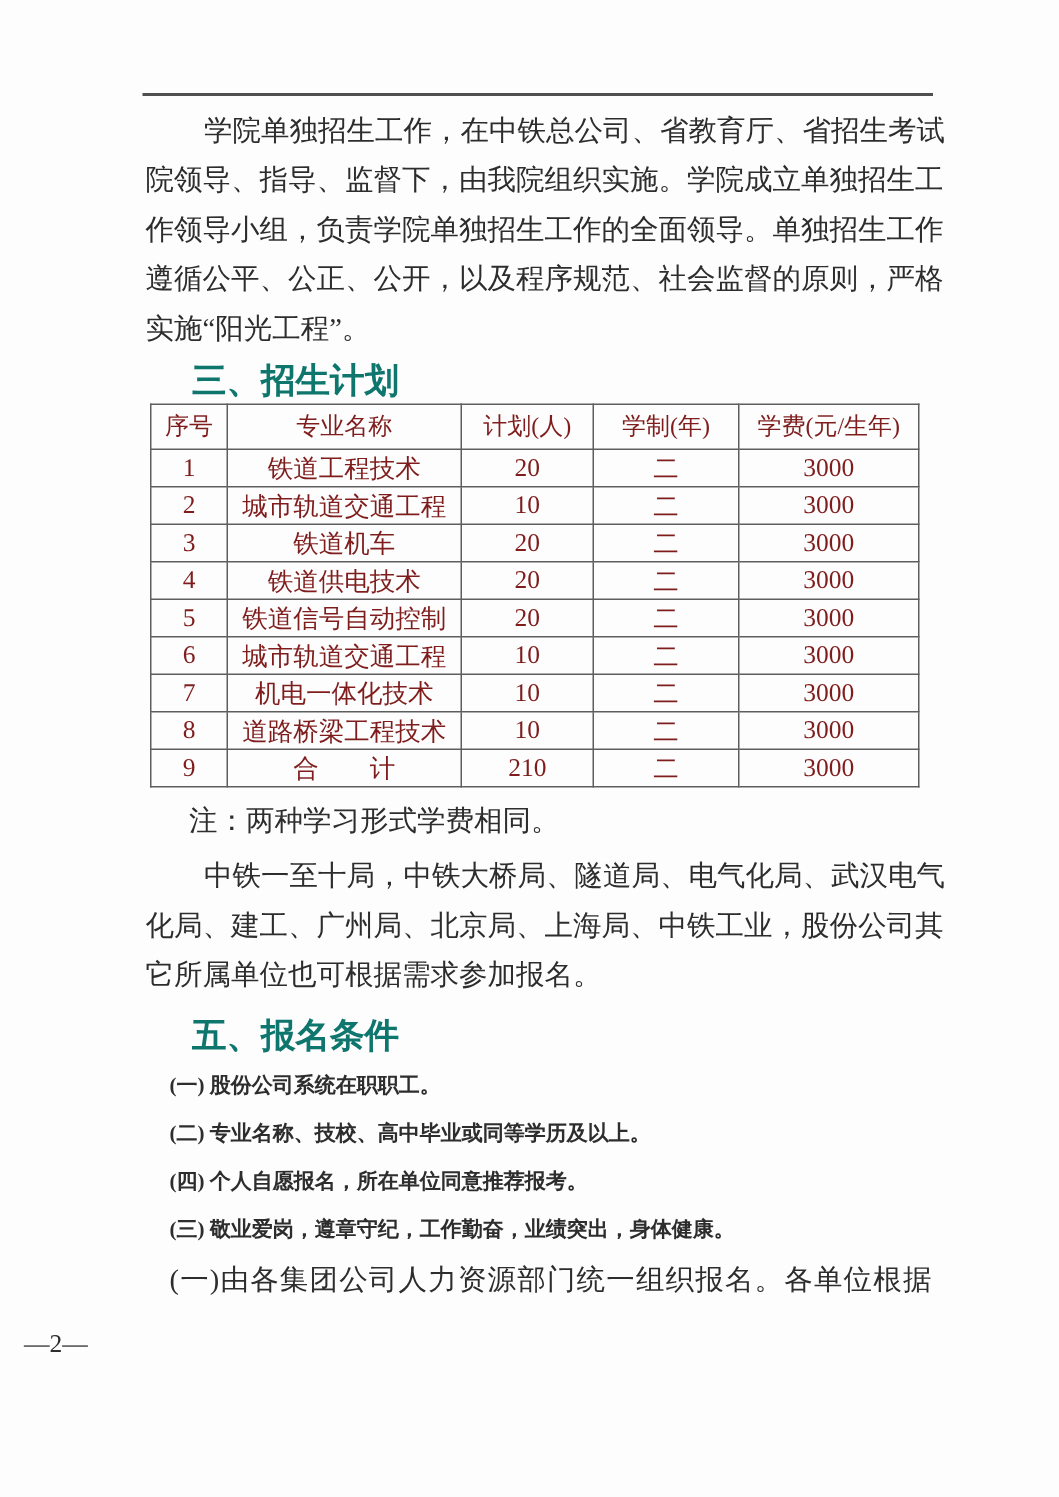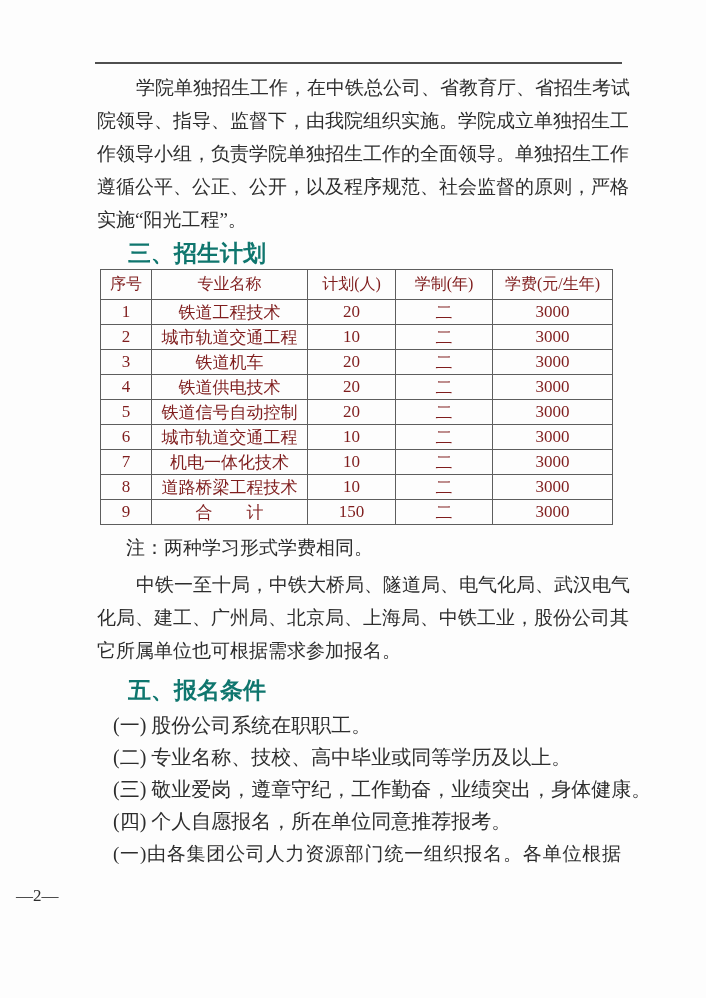--- a/index.html
+++ b/index.html
@@ -56,21 +56,21 @@
     overflow: hidden;
   }
   table.plan th { height: 29px; font-weight: normal; font-size: 16px; }
   table.plan td { height: 24px; font-size: 17px; }
 
   .note { margin-top: 6px; margin-left: 29px; }
   .h-sec4 { margin-top: 2px; }
   .para4 { margin-top: 4px; }
   .h-sec5 { margin-top: 11px; font-family: Liberation Mono, monospace; }
   .items { margin-top: 3px; }
-  .item { line-height: 32px; height: 32px; font-size: 20px; margin-left: 16px; white-space: nowrap; }
+  .item { line-height: 32px; height: 32px; font-size: 14px; margin-left: 16px; white-space: nowrap; font-weight: bold; }
   .h-sec6 { margin-top: 4px; }
   .sec6line { margin-left: 16px; }
 
   .footer {
     margin-top: 14px; margin-left: 16px;
     font-size: 17px; line-height: 24px;
     white-space: nowrap;
   }
 </style>
 </head>
@@ -274,21 +274,21 @@
       <tr>
         <td>8</td>
         <td>道路桥梁工程技术</td>
         <td>10</td>
         <td>二</td>
         <td>3000</td>
       </tr>
       <tr>
         <td>9</td>
         <td>合　　计</td>
-        <td>150</td>
+        <td>210</td>
         <td>二</td>
         <td>3000</td>
       </tr>
     </tbody>
       </table>
 
     <div class="line note">注：两种学习形式学费相同。</div>
 
 
     <div class="para4">
@@ -351,22 +351,22 @@
           <span>其</span>
         </div>
       <div class="line">它所属单位也可根据需求参加报名。</div>
     </div>
 
     <div class="heading h-sec5">五、报名条件</div>
 
     <div class="items">
       <div class="item">(一) 股份公司系统在职职工。</div>
       <div class="item">(二) 专业名称、技校、高中毕业或同等学历及以上。</div>
+      <div class="item">(四) 个人自愿报名，所在单位同意推荐报考。</div>
       <div class="item">(三) 敬业爱岗，遵章守纪，工作勤奋，业绩突出，身体健康。</div>
-      <div class="item">(四) 个人自愿报名，所在单位同意推荐报考。</div>
     </div>
 
 
     <div class="line sec6line" style="display: flex; justify-content: space-between;">
         <span>(</span>
         <span>一</span>
         <span>)</span>
         <span>由</span>
         <span>各</span>
         <span>集</span>

